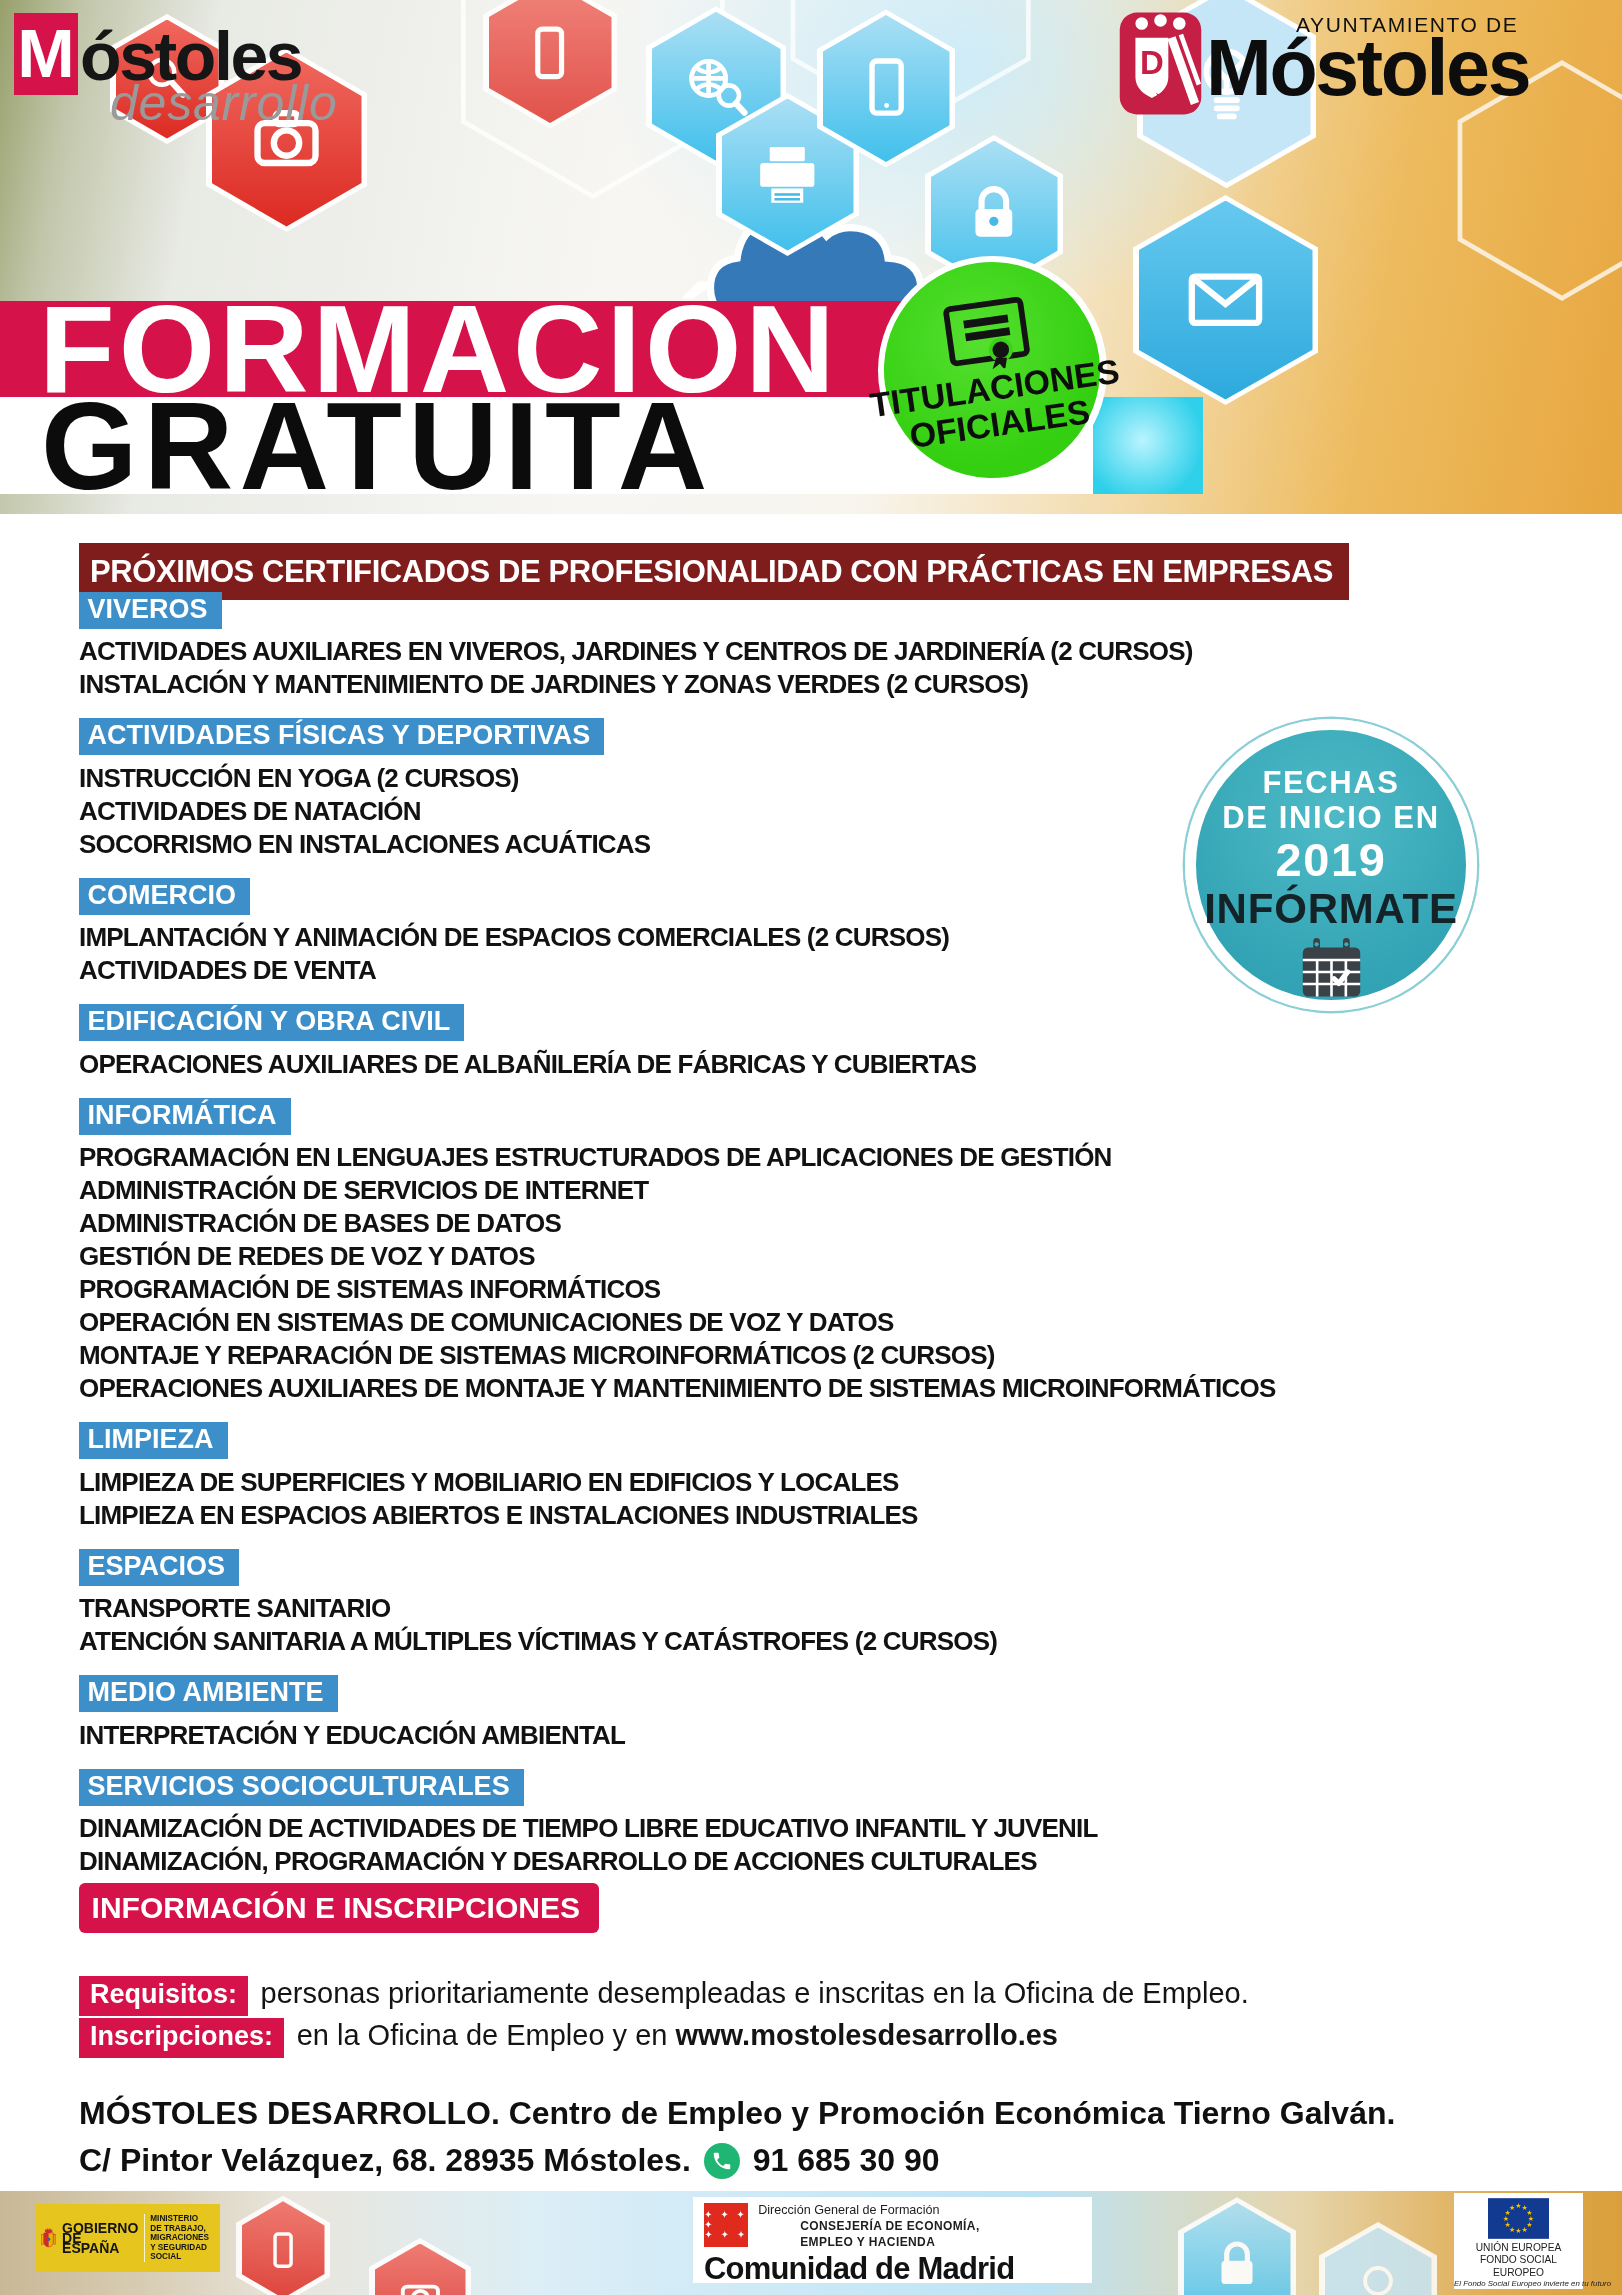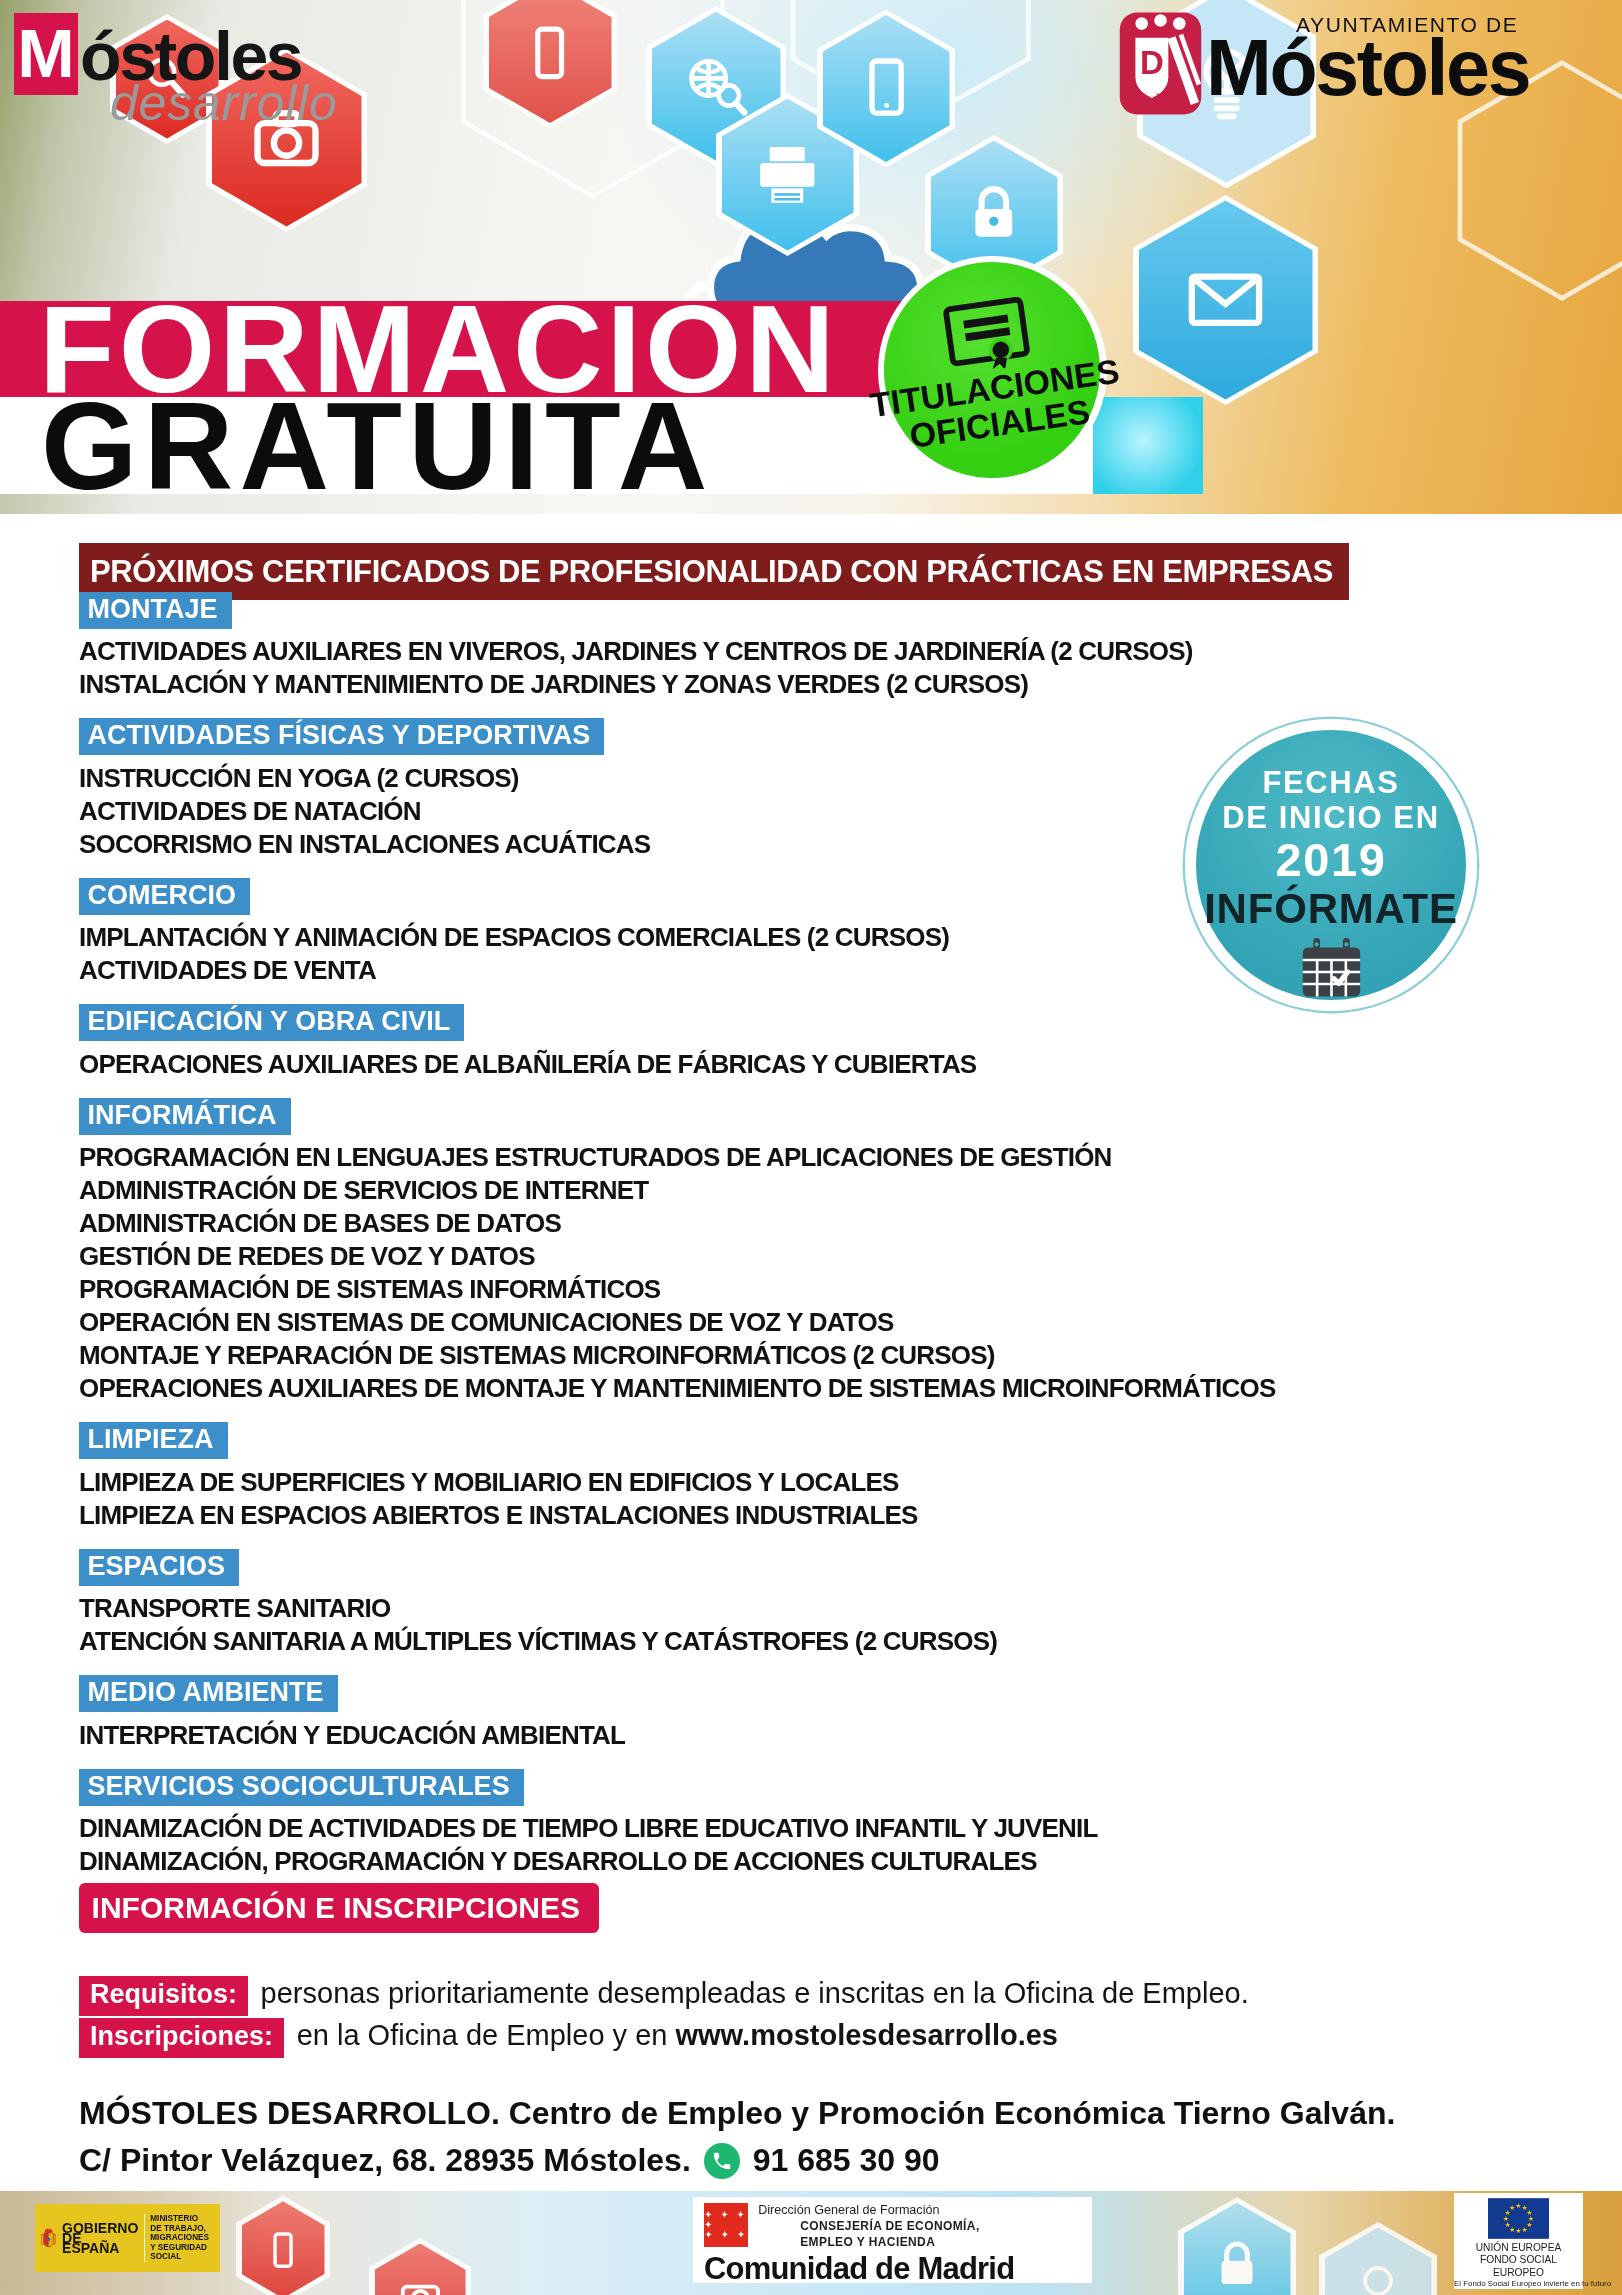--- a/index.html
+++ b/index.html
@@ -84,21 +84,21 @@
   #gov .c2{font-weight:700;font-size:8.2px;line-height:9.4px;color:#141414;border-left:1.2px solid #fdf6d2;padding-left:5.5px;}
   #mad{left:693px;top:2197px;width:399px;height:86px;background:#fff;padding:6.3px 11px;box-sizing:border-box;}
   .mad-top{display:flex;gap:10.2px;align-items:flex-start;}
   .mad-flag{width:44px;height:44px;background:#e02a1e;display:flex;flex-direction:column;align-items:center;justify-content:center;flex:0 0 auto;}
   .mad-flag span{color:#fff;font-size:10.2px;line-height:10.2px;letter-spacing:2.4px;}
   .mad-l0{font-size:12.6px;line-height:15.7px;color:#1d1d1d;}
   .mad-l1,.mad-l2{font-weight:700;font-size:12px;line-height:15.7px;color:#1d1d1d;letter-spacing:0.4px;margin-left:42px;}
   .mad-big{font-weight:700;font-size:31px;letter-spacing:-0.8px;color:#121212;margin-top:0.8px;}
   #eu{left:1454px;top:2193px;width:129px;height:96px;background:#fff;text-align:center;padding-top:4.7px;box-sizing:border-box;}
   #eu .l1,#eu .l2{font-size:10.2px;line-height:12.6px;color:#222;}
-  #eu .l3{font-size:7.9px;line-height:10.2px;color:#222;white-space:nowrap;}
+  #eu .l3{font-style:italic;font-size:7.9px;line-height:10.2px;color:#222;white-space:nowrap;}
   svg text{font-family:"Liberation Sans",sans-serif;}
 </style>
 </head>
 <body>
 
 <div id="hero">
   <div id="hero-sky"></div>
 
   <svg class="abs" style="left:0;top:0;width:1622px;height:514px" viewBox="0 0 2066 655">
     <g fill="none" stroke="#fff" stroke-width="6" opacity=".75">
@@ -228,21 +228,21 @@
       <div class="t">TITULACIONES</div>
       <div class="t">OFICIALES</div>
     </div>
   </div>
 </div>
 
 <div id="lead-bar">PRÓXIMOS CERTIFICADOS DE PROFESIONALIDAD CON PRÁCTICAS EN EMPRESAS</div>
 
 <div id="sections">
     <div class="section">
-      <div class="sec-label">MONTAJE</div>
+      <div class="sec-label">VIVEROS</div>
       <div class="sec-item">ACTIVIDADES AUXILIARES EN VIVEROS, JARDINES Y CENTROS DE JARDINERÍA (2 CURSOS)</div>
       <div class="sec-item">INSTALACIÓN Y MANTENIMIENTO DE JARDINES Y ZONAS VERDES (2 CURSOS)</div>
     </div>
     <div class="section">
       <div class="sec-label">ACTIVIDADES FÍSICAS Y DEPORTIVAS</div>
       <div class="sec-item">INSTRUCCIÓN EN YOGA (2 CURSOS)</div>
       <div class="sec-item">ACTIVIDADES DE NATACIÓN</div>
       <div class="sec-item">SOCORRISMO EN INSTALACIONES ACUÁTICAS</div>
     </div>
     <div class="section">

